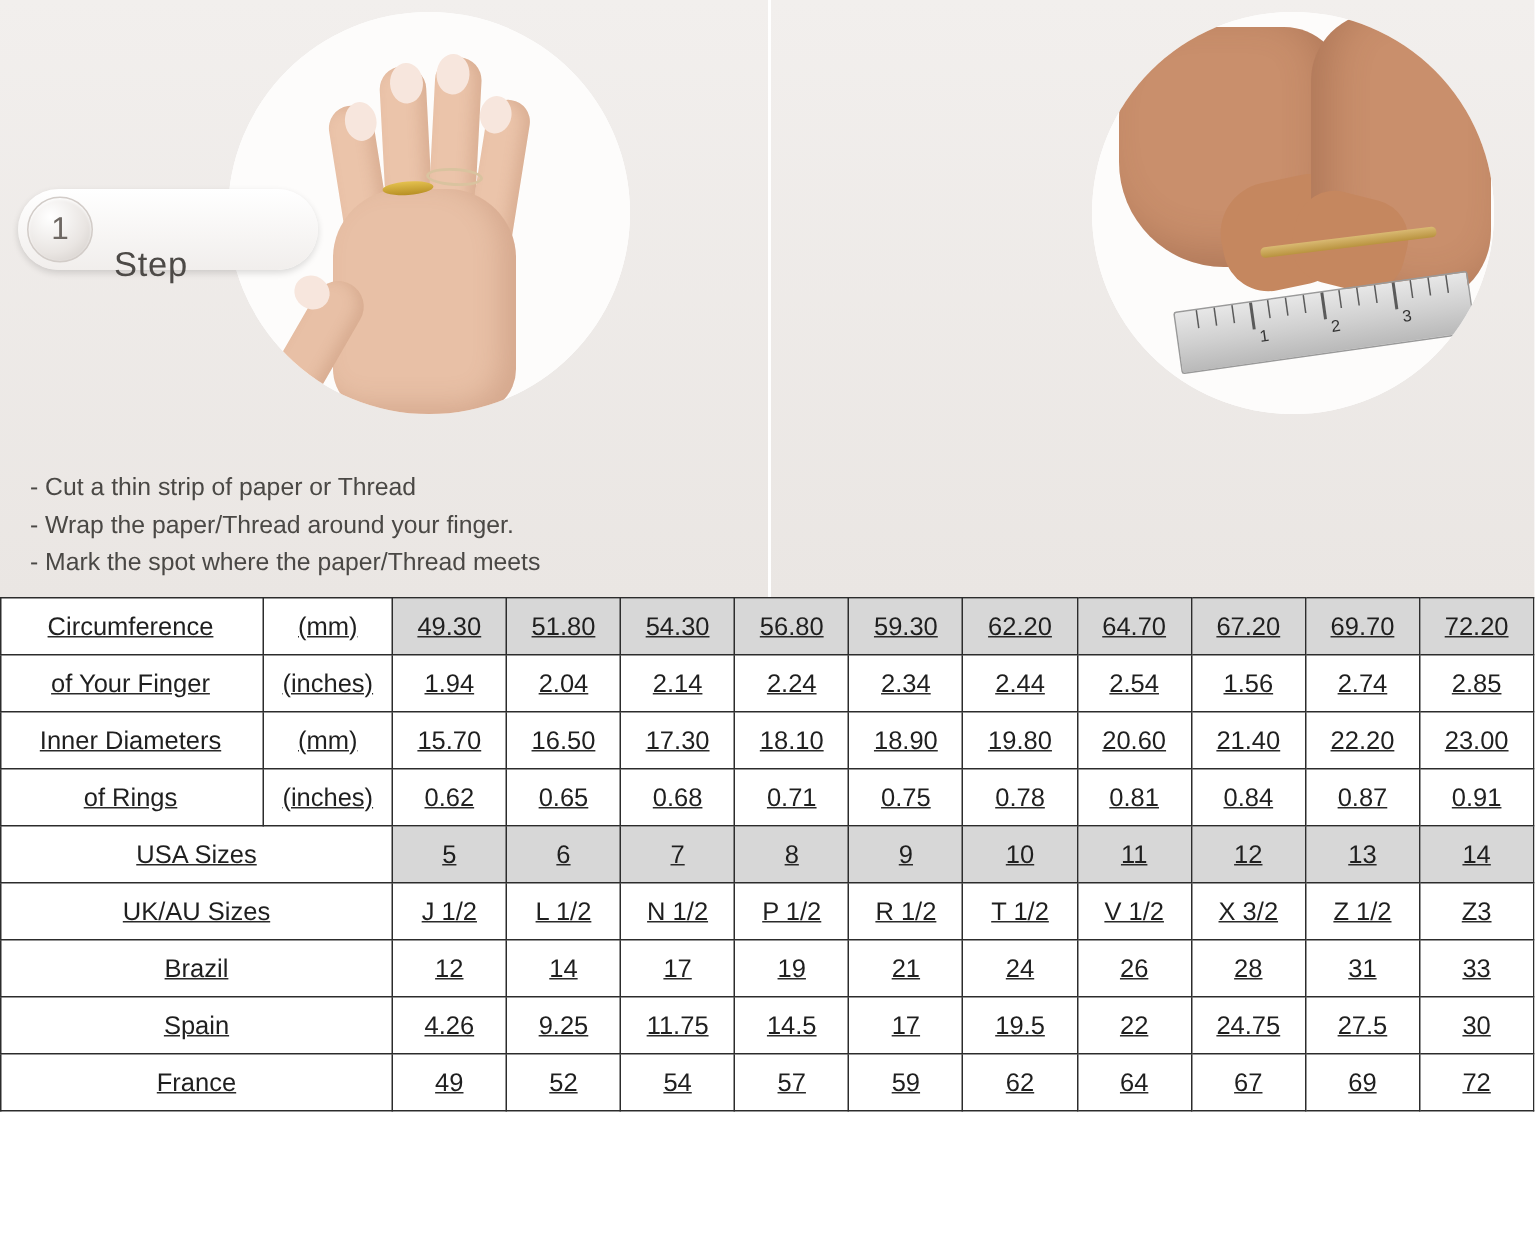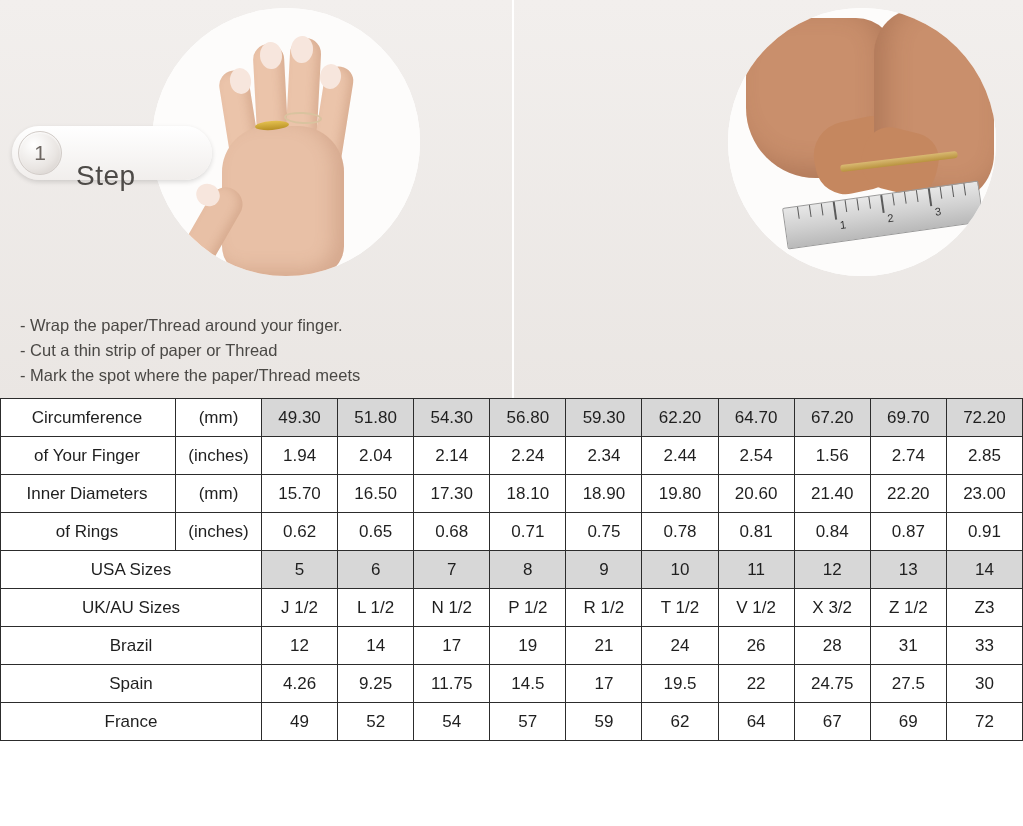--- a/index.html
+++ b/index.html
@@ -236,21 +236,21 @@
     border: 1px solid #d2ccc8;
     color: #6d6762;
     font-size: 21px;
     display: flex;
     align-items: center;
     justify-content: center;
     box-shadow: inset 0 1px 2px rgba(255,255,255,0.9);
   }
   .step-word {
     margin-left: 14px;
-    font-size: 28px;
+    font-size: 23px;
     color: #4d4a47;
     letter-spacing: 0.5px;
     margin-top: 46px;
   }
 
   
   .bullets {
     position: absolute;
     left: 20px;
     bottom: 10px;
@@ -259,20 +259,21 @@
     line-height: 25px;
   }
   .bullets div { white-space: nowrap; }
 
   
   .table-wrap {
     position: absolute;
     left: 0;
     top: 398px;
     width: 821px;
+    text-decoration: underline;
   }
   table.sizechart {
     border-collapse: collapse;
     width: 1023px;
     table-layout: fixed;
     background: #ffffff;
   }
   table.sizechart td {
     border: 1px solid #2c2c2c;
     font-size: 17px;
@@ -326,22 +327,22 @@
           <div class="thread"></div>
         </div>
       </div>
 
       <div class="step-pill left">
         <div class="step-num">1</div>
         <div class="step-word">Step</div>
       </div>
 
       <div class="bullets">
+        <div>-  Cut a thin strip of paper or Thread</div>
         <div>-  Wrap the paper/Thread around your finger.</div>
-        <div>-  Cut a thin strip of paper or Thread</div>
         <div>-  Mark the spot where the paper/Thread meets</div>
       </div>
     </div>
 
     <div class="step-panel right">
 
       <div class="photo-circle photo-right">
         <div class="ruler-scene">
           <div class="hand2"></div>
           <div class="hand2b"></div>

